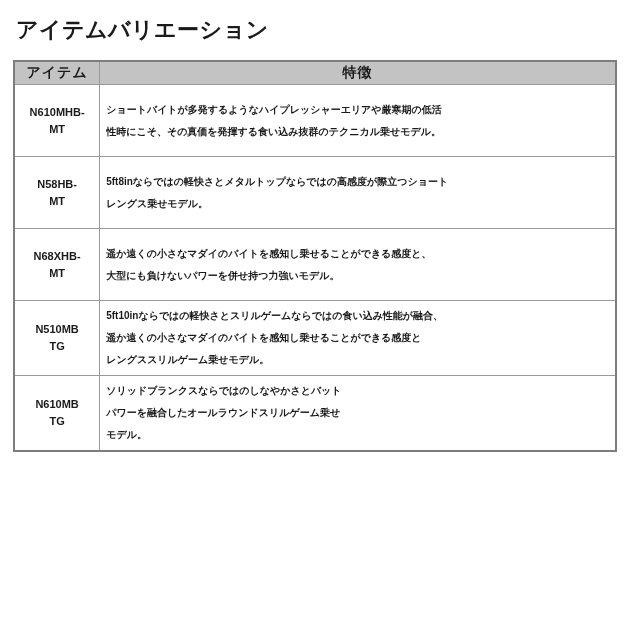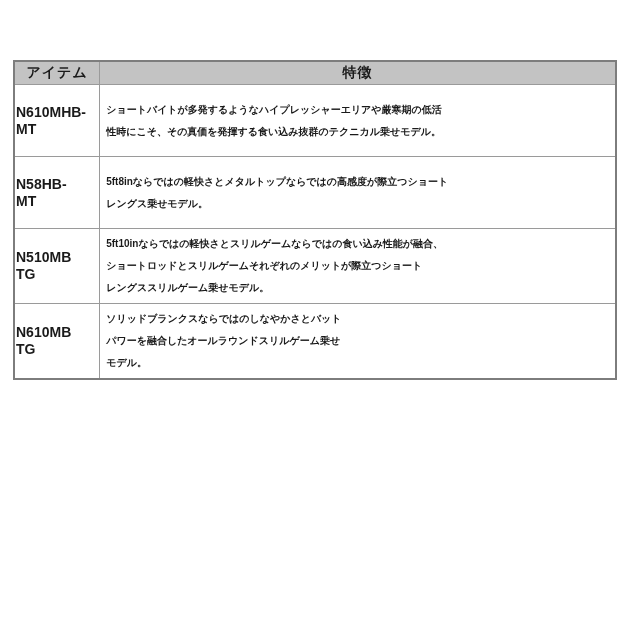--- a/index.html
+++ b/index.html
@@ -55,40 +55,42 @@
   thead th {
     background: var(--header-bg);
     height: 23px;
     font-size: 14px;
     text-align: center;
     padding: 2px 0;
     letter-spacing: 1px;
   }
   td.item-cell {
     height: 72px;
-    font-size: 14px;
+    text-align: center;
+    font-size: 11px;
     line-height: 17px;
     white-space: pre-line;
     padding: 2px 1px;
     letter-spacing: 0;
   }
   td.feature-cell {
     height: 72px;
     text-align: left;
     font-size: 10px;
     line-height: 22px;
     white-space: pre-line;
     padding: 4px 4px 4px 6px;
   }
 </style>
 </head>
 <body>
 
 <div class="page">
 
+  <h1 class="title">アイテムバリエーション</h1>
 
   <table class="variations">
     <thead>
       <tr>
         <th class="col-item">アイテム</th>
         <th class="col-feature">特徴</th>
       </tr>
     </thead>
     <tbody>
       <tr>
@@ -97,24 +99,30 @@
         <td class="feature-cell">ショートバイトが多発するようなハイプレッシャーエリアや厳寒期の低活
 性時にこそ、その真価を発揮する食い込み抜群のテクニカル乗せモデル。</td>
       </tr>
       <tr>
         <td class="item-cell">N58HB-
 MT</td>
         <td class="feature-cell">5ft8inならではの軽快さとメタルトップならではの高感度が際立つショート
 レングス乗せモデル。</td>
       </tr>
       <tr>
+        <td class="item-cell">N68XHB-
+MT</td>
+        <td class="feature-cell">遥か遠くの小さなマダイのバイトを感知し乗せることができる感度と、
+大型にも負けないパワーを併せ持つ力強いモデル。</td>
+      </tr>
+      <tr>
         <td class="item-cell">N510MB
 TG</td>
         <td class="feature-cell">5ft10inならではの軽快さとスリルゲームならではの食い込み性能が融合、
-ショートロッドとスリルゲームそれぞれのメリットが際立つショート
+遥か遠くの小さなマダイのバイトを感知し乗せることができる感度と
 レングススリルゲーム乗せモデル。</td>
       </tr>
       <tr>
         <td class="item-cell">N610MB
 TG</td>
         <td class="feature-cell">ソリッドブランクスならではのしなやかさとバット
 パワーを融合したオールラウンドスリルゲーム乗せ
 モデル。</td>
       </tr>
     </tbody>

